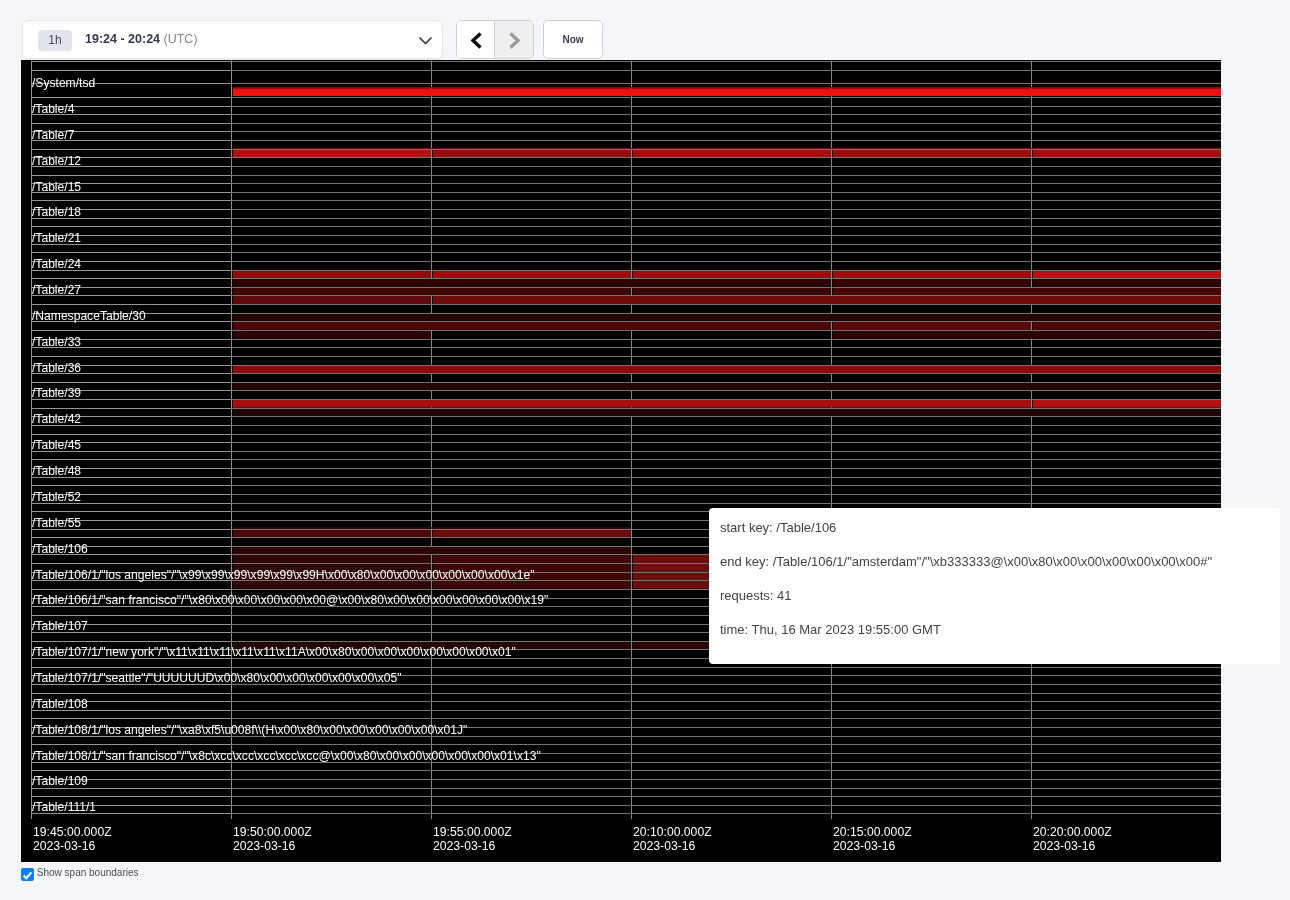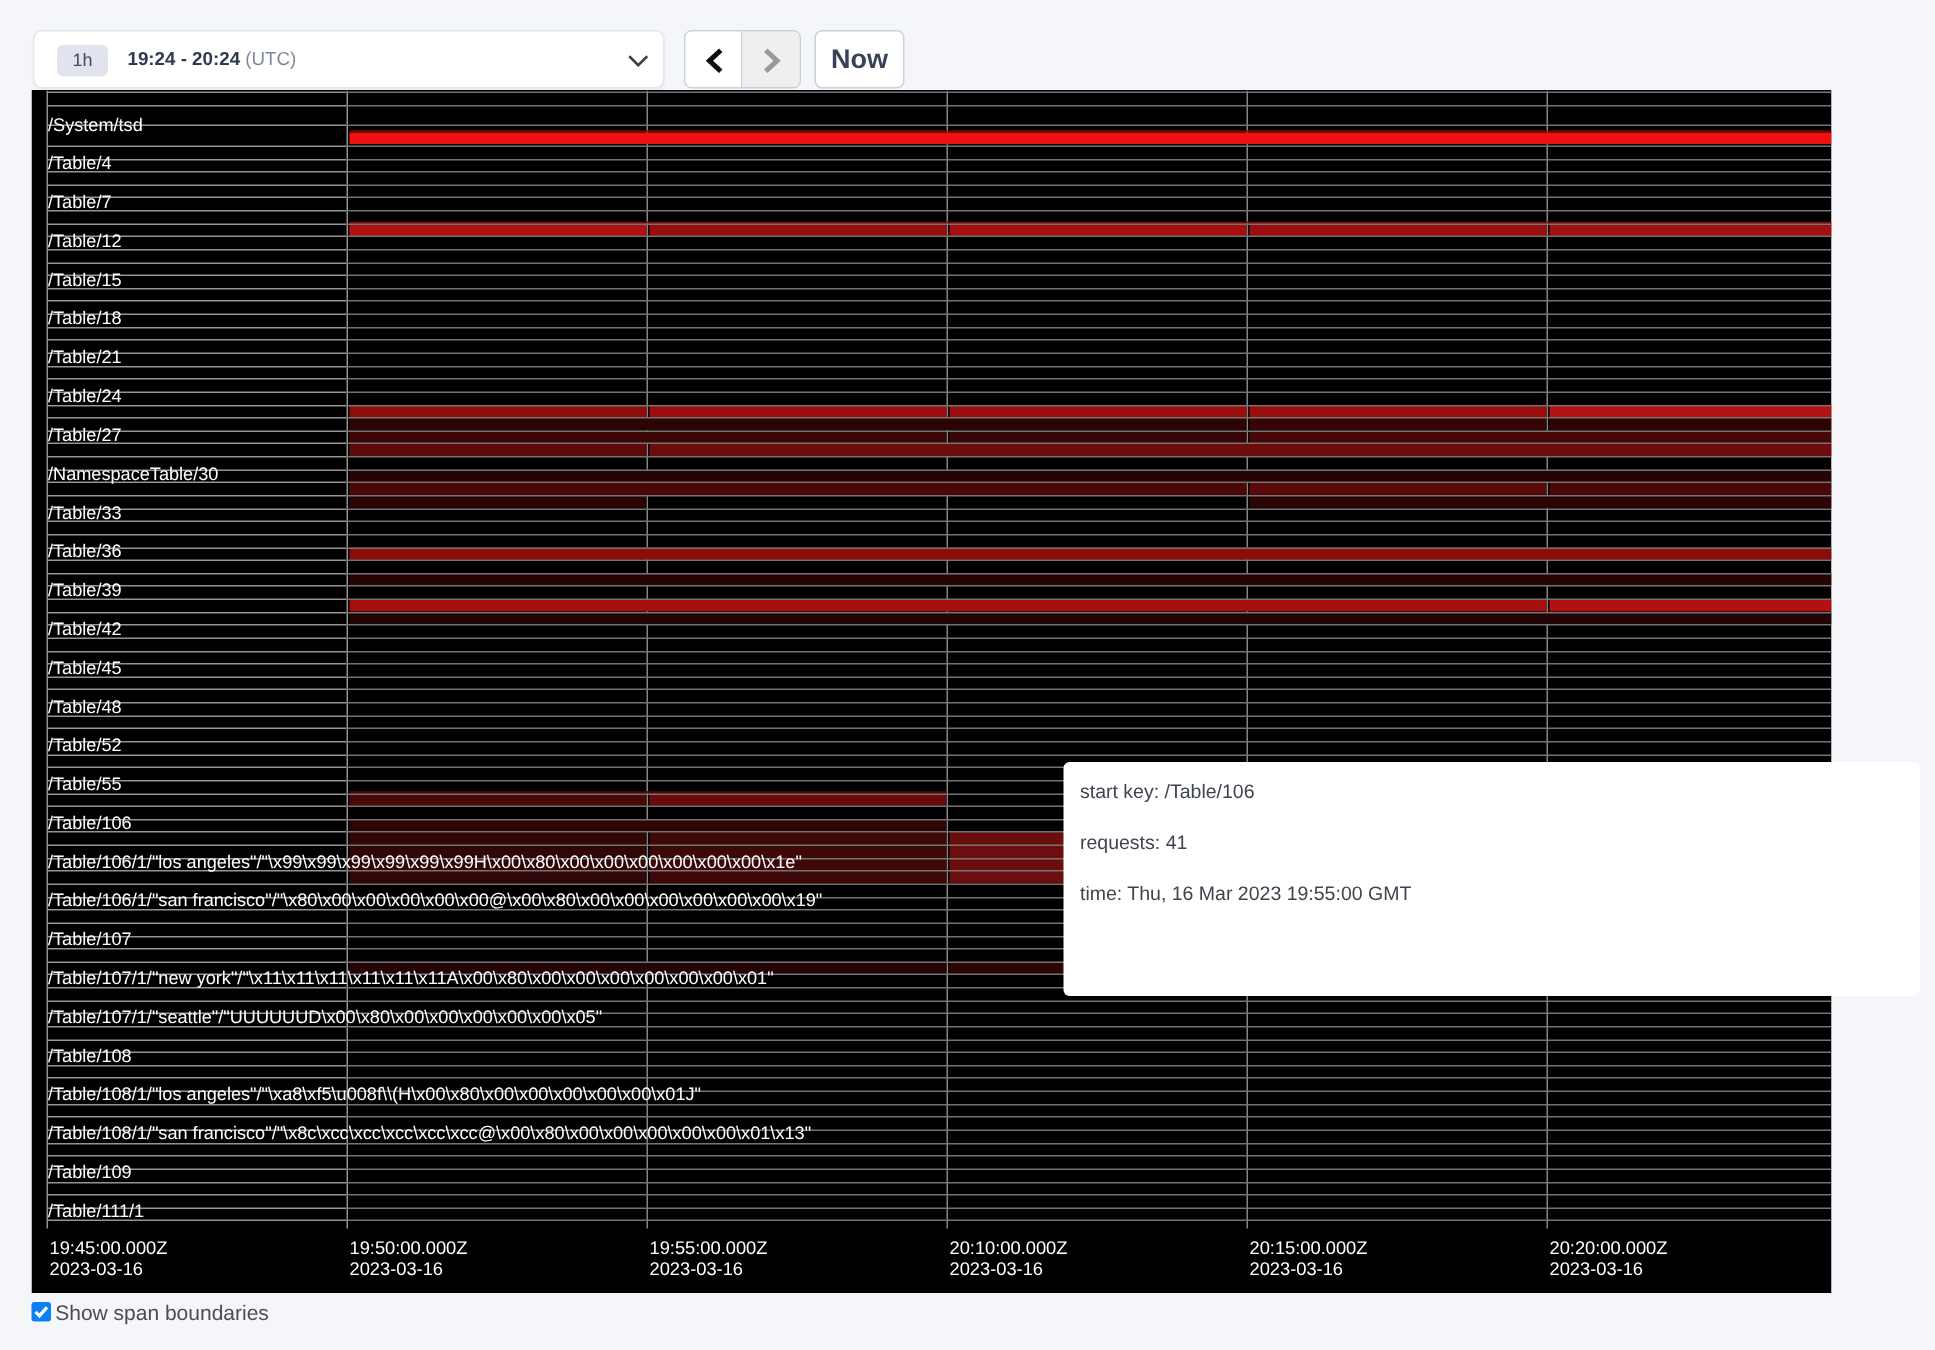--- a/index.html
+++ b/index.html
@@ -22,21 +22,21 @@
     <svg class="abs" style="left:13px; top:11px;" width="13" height="17" viewBox="0 0 13 17">
         <path d="M10.5 1.5 L3 8.5 L10.5 15.5" stroke="#0d0d0d" stroke-width="3.4" fill="none"></path>
       </svg>
   </div>
   <div style="width:39px; height:100%; background:#efefee; position:relative;">
     <svg class="abs" style="left:13px; top:11px;" width="13" height="17" viewBox="0 0 13 17">
         <path d="M2.5 1.5 L10 8.5 L2.5 15.5" stroke="#9a9a9a" stroke-width="3.4" fill="none"></path>
       </svg>
   </div>
 </div>
-<div class="abs" style="left:543px; top:20px; width:60px; height:39px; background:#fff; border:1px solid #c9d0e0; border-radius:5px; text-align:center; line-height:37px; font-size:18px; font-weight:bold; color:#394358;">Now</div>
+<div class="abs" style="left:543px; top:20px; width:60px; height:39px; background:#fff; border:1px solid #c9d0e0; border-radius:5px; text-align:center; line-height:37px; font-size:10px; font-weight:bold; color:#394358;">Now</div>
 
 <svg class="abs" style="left:21px; top:60px;" width="1200" height="802" font-family="Liberation Sans, sans-serif">
 <rect x="0.0" y="0.0" width="1200.0" height="802.0" fill="#000"></rect>
 <rect x="10.0" y="0.5" width="1.0" height="758.5" fill="#909090"></rect>
 <rect x="210.0" y="0.5" width="1.0" height="758.5" fill="#909090"></rect>
 <rect x="410.0" y="0.5" width="1.0" height="758.5" fill="#858585"></rect>
 <rect x="610.0" y="0.5" width="1.0" height="758.5" fill="#858585"></rect>
 <rect x="810.0" y="0.5" width="1.0" height="758.5" fill="#858585"></rect>
 <rect x="1010.0" y="0.5" width="1.0" height="758.5" fill="#858585"></rect>
 <rect x="212.0" y="27.0" width="988.0" height="1.2" fill="#7d0b0b"></rect>
@@ -296,22 +296,23 @@
 <text x="612" y="775.9" font-size="12.2" fill="#ffffff">20:10:00.000Z</text>
 <text x="612" y="789.9" font-size="12.2" fill="#ffffff">2023-03-16</text>
 <text x="812" y="775.9" font-size="12.2" fill="#ffffff">20:15:00.000Z</text>
 <text x="812" y="789.9" font-size="12.2" fill="#ffffff">2023-03-16</text>
 <text x="1012" y="775.9" font-size="12.2" fill="#ffffff">20:20:00.000Z</text>
 <text x="1012" y="789.9" font-size="12.2" fill="#ffffff">2023-03-16</text>
 </svg>
 
 <div class="abs" style="left:708.5px; top:508px; width:571px; height:156px; background:#fff; border-radius:4px; padding:2.5px 0 0 11.5px; font-size:13px; color:#3f454e; line-height:34px; white-space:nowrap; overflow:hidden;">
   <div>start key: /Table/106</div>
+  <div>end key: /Table/106/1/"amsterdam"/"\xb333333@\x00\x80\x00\x00\x00\x00\x00\x00#"</div>
   <div>requests: 41</div>
   <div>time: Thu, 16 Mar 2023 19:55:00 GMT</div>
 </div>
 
 <div class="abs" style="left:20.9px; top:867.5px; width:13px; height:13px; background:#0b80f5; border-radius:2px;">
   <svg width="13" height="13" viewBox="0 0 13 13">
       <path d="M2.7 6.6 L5.3 9.2 L10.3 3.6" stroke="#fff" stroke-width="2.2" fill="none"></path>
     </svg>
 </div>
-<div class="abs" style="left:36.8px; top:866.5px; font-size:14px; color:#4d4d4d;">Show span boundaries</div>
+<div class="abs" style="left:36.8px; top:866.5px; font-size:10px; color:#4d4d4d;">Show span boundaries</div>
 
 </body></html>

